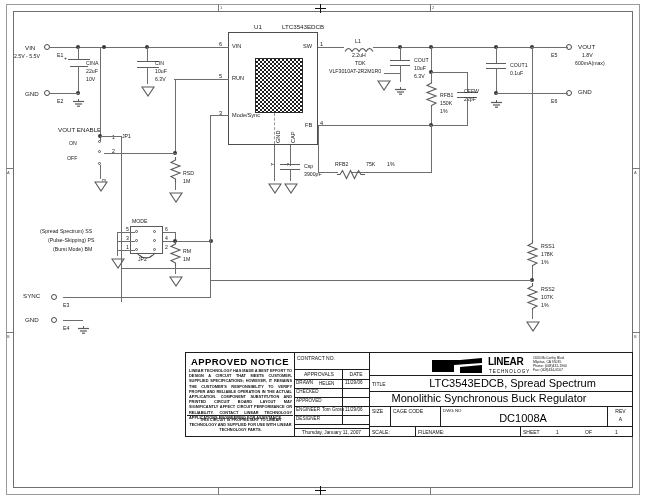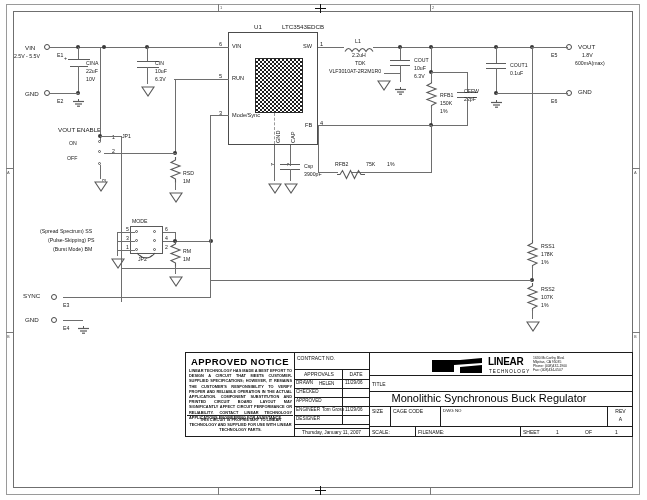--- a/index.html
+++ b/index.html
@@ -677,29 +677,31 @@
   </div>
   <div class="ltlogo-txt" style="left:488px;top:356px;">LINEAR</div>
   <div class="ltlogo-sub" style="left:489px;top:369px;">TECHNOLOGY</div>
   <div class="addr" style="left:533px;top:356px;">1630 McCarthy Blvd.</div>
   <div class="addr" style="left:533px;top:360px;">Milpitas, CA 95035</div>
   <div class="addr" style="left:533px;top:364px;">Phone: (408)432-1900</div>
   <div class="addr" style="left:533px;top:368px;">Fax: (408)434-0507</div>
 
   <div class="tb-line tb-line-h" style="left:369px;top:375px;width:264px;"></div>
   <div class="tb-hdr" style="left:372px;top:381px;">TITLE</div>
+  <div class="tb-title-main" style="left:392px;top:377px;width:241px;">LTC3543EDCB,  Spread Spectrum</div>
   <div class="tb-line tb-line-h" style="left:369px;top:391px;width:264px;"></div>
   <div class="tb-title-main" style="left:369px;top:392px;width:240px;">Monolithic Synchronous Buck Regulator</div>
   <div class="tb-line tb-line-h" style="left:369px;top:406px;width:264px;"></div>
 
   <div class="tb-hdr" style="left:372px;top:408px;">SIZE</div>
   <div class="tb-line tb-line-v" style="left:390px;top:406px;height:20px;"></div>
   <div class="tb-hdr" style="left:393px;top:408px;">CAGE CODE</div>
   <div class="tb-line tb-line-v" style="left:440px;top:406px;height:20px;"></div>
   <div class="tb-hdr tiny" style="left:443px;top:408px;font-size:4.4px;">DWG NO</div>
+  <div class="tb-dwg" style="left:443px;top:412px;width:160px;">DC1008A</div>
   <div class="tb-line tb-line-v" style="left:607px;top:406px;height:20px;"></div>
   <div class="tb-hdr c" style="left:608px;top:408px;width:25px;">REV</div>
   <div class="tb-hdr c" style="left:608px;top:416px;width:25px;">A</div>
   <div class="tb-line tb-line-h" style="left:369px;top:426px;width:264px;"></div>
 
   <div class="tb-hdr" style="left:372px;top:429px;">SCALE:</div>
   <div class="tb-line tb-line-v" style="left:415px;top:426px;height:11px;"></div>
   <div class="tb-hdr" style="left:418px;top:429px;">FILENAME:</div>
   <div class="tb-line tb-line-v" style="left:520px;top:426px;height:11px;"></div>
   <div class="tb-hdr" style="left:523px;top:429px;">SHEET</div>

